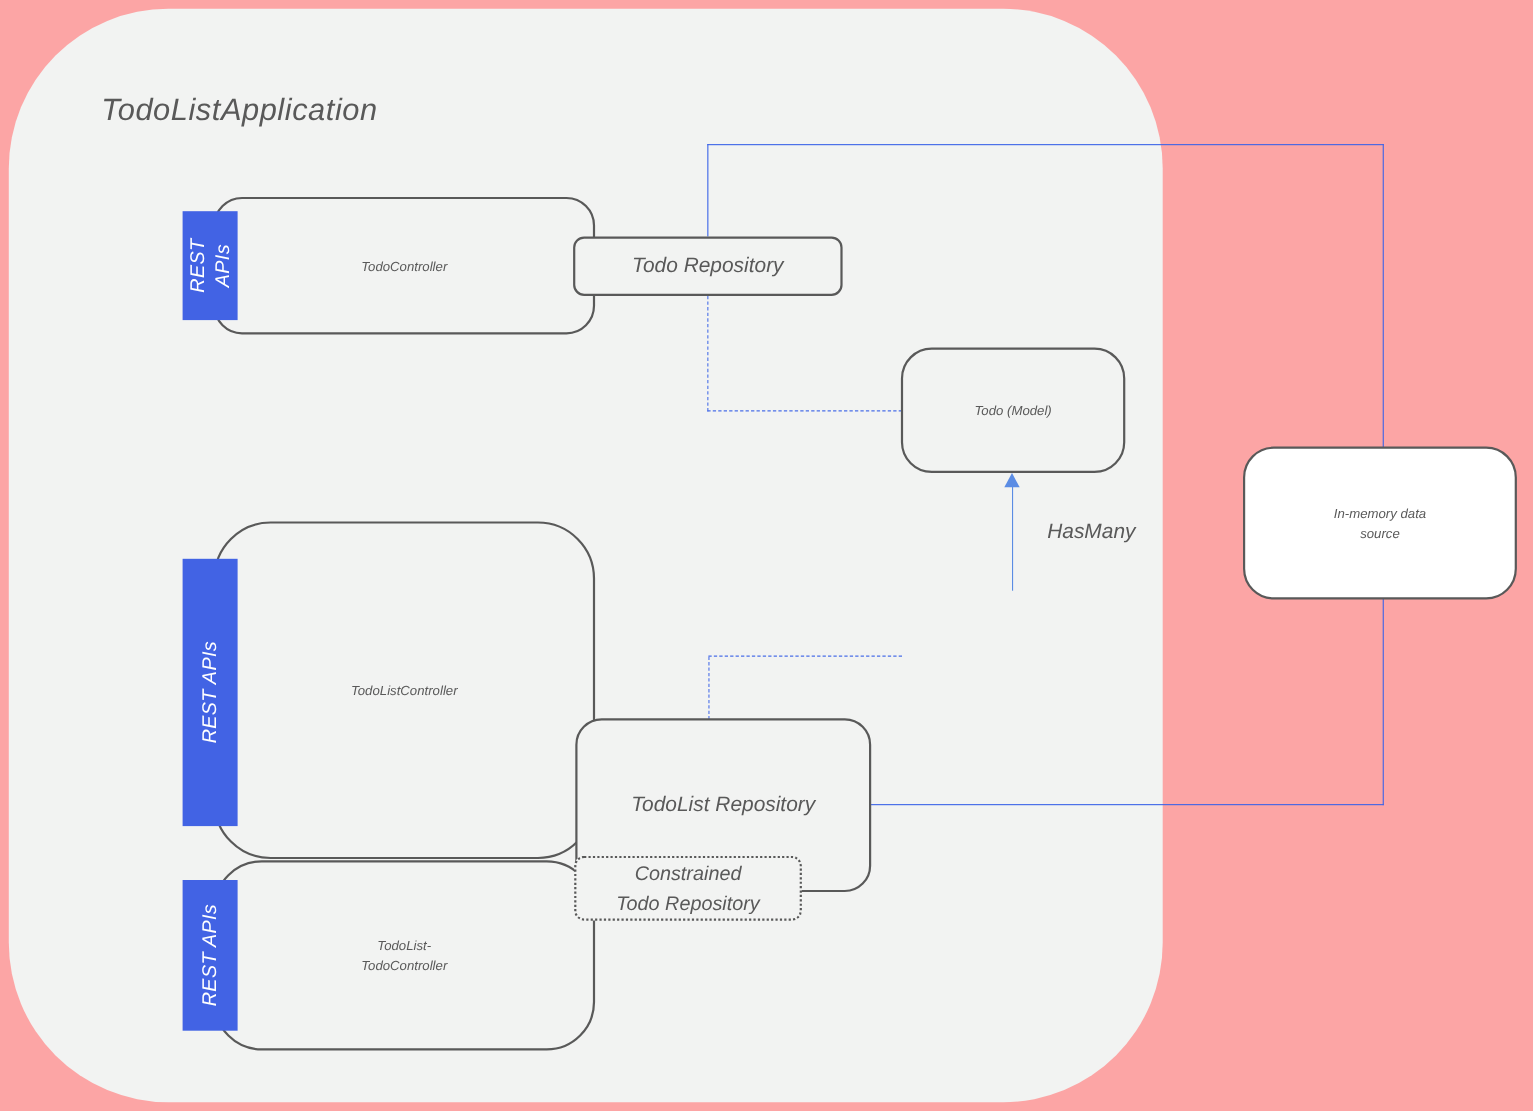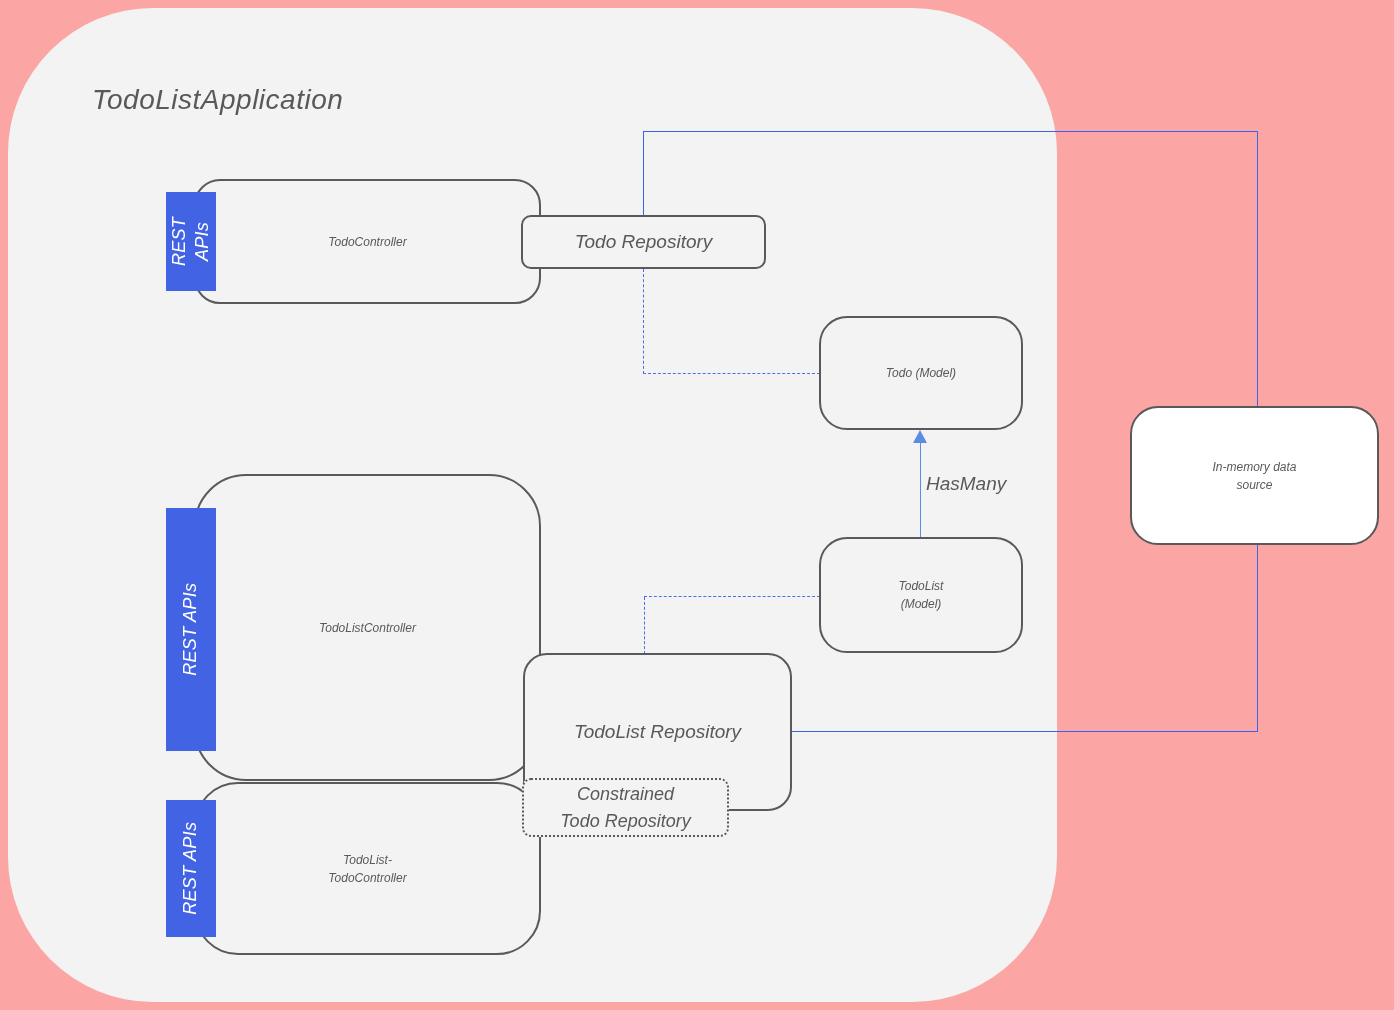--- a/index.html
+++ b/index.html
@@ -54,21 +54,21 @@
   .hasmany-head {
     position: absolute;
     left: 913px; top: 430px;
     width: 0; height: 0;
     border-left: 7px solid transparent;
     border-right: 7px solid transparent;
     border-bottom: 13px solid #5b8ce4;
   }
   .hasmany-label {
     position: absolute;
-    left: 926px; top: 473px;
+    left: 952px; top: 473px;
     font-size: 19px;
     color: #595959;
   }
 
   
   .box {
     position: absolute;
     background: #f2f3f2;
     border: 2px solid #595959;
     display: flex;
@@ -160,24 +160,20 @@
 
   <div class="box constrained-repository">
     <span class="box-label">Constrained
 Todo Repository</span>
   </div>
 
   <div class="box todo-model">
     <span class="box-label">Todo (Model)</span>
   </div>
 
-  <div class="box todolist-model">
-    <span class="box-label">TodoList
-(Model)</span>
-  </div>
 
   <div class="box in-memory">
     <span class="box-label">In-memory data
 source</span>
   </div>
 
   <div class="badge badge-todo-controller">
     <span class="badge-text">REST
 APIs</span>
   </div>

